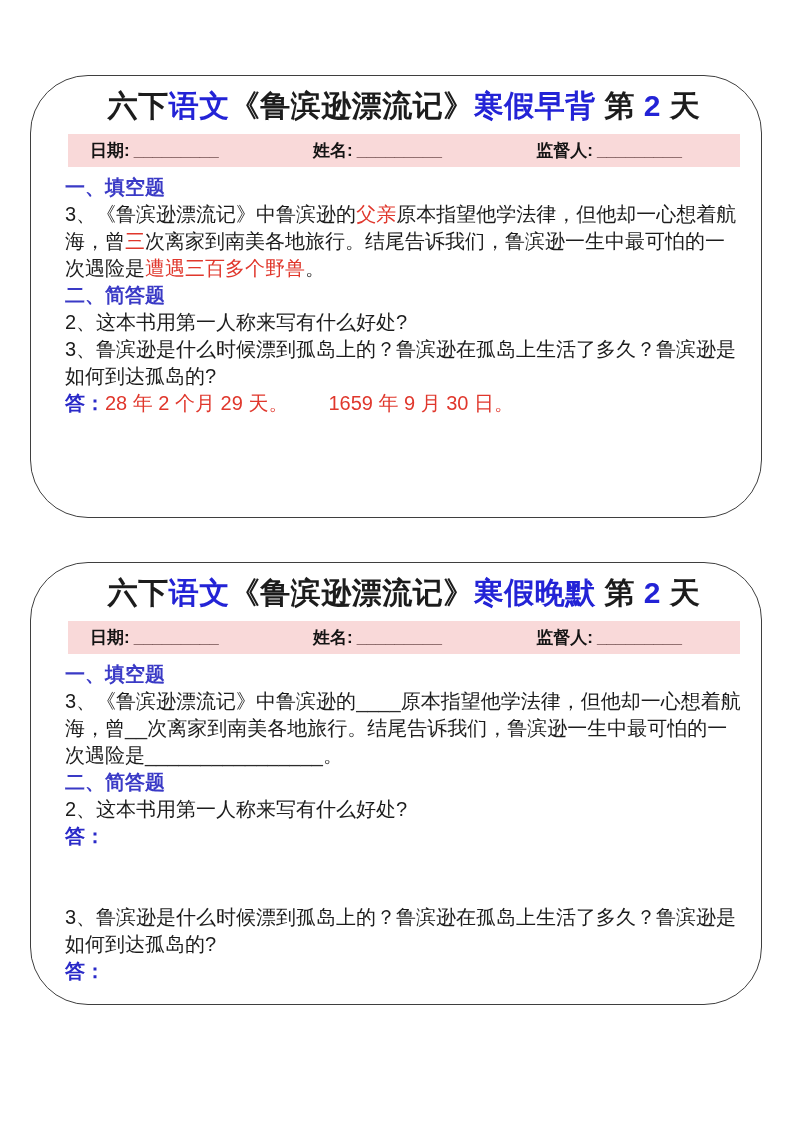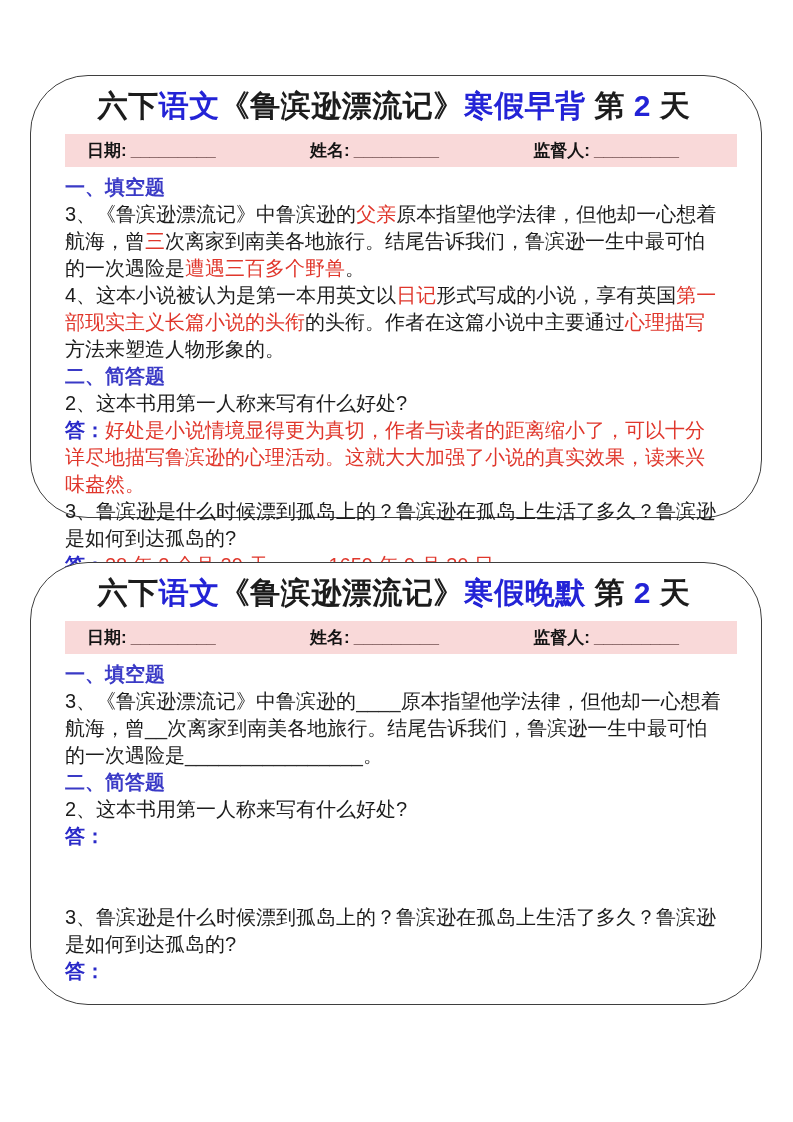--- a/index.html
+++ b/index.html
@@ -3,21 +3,21 @@
 <meta charset="utf-8">
 <style>
   html,body{margin:0;padding:0;}
   body{
     width:793px;height:1122px;background:#ffffff;position:relative;
     font-family:"Liberation Sans","DejaVu Sans",sans-serif;
   }
   .card{
     position:absolute;left:30px;width:732px;height:443px;
     border:1.6px solid #3f3f3f;border-radius:58px;background:#fff;
-    box-sizing:border-box;padding:8px 38px 0 34px;
+    box-sizing:border-box;padding:8px 18px 0 34px;
   }
   #card1{top:75px;}
   #card2{top:562px;}
   .title{
     text-align:center;font-size:30px;font-weight:700;color:#141414;
     margin:2px 0 7px 0;white-space:nowrap;letter-spacing:0.5px;
   }
   .meta-bar{
     width:672px;height:33px;background:#f9d9d9;margin:0 auto;
     display:flex;align-items:center;justify-content:space-between;
@@ -47,24 +47,22 @@
 <div class="card" id="card1">
   <div class="title"><span class="seg-k">六下</span><span class="seg-b">语文</span><span class="seg-k">《鲁滨逊漂流记》</span><span class="seg-b">寒假早背</span><span class="seg-k"> 第 </span><span class="seg-b">2</span><span class="seg-k"> 天</span></div>
   <div class="meta-bar">
     <span class="meta-field"><span>日期:</span><span class="meta-blank">_________</span></span>
     <span class="meta-field"><span>姓名:</span><span class="meta-blank">_________</span></span>
     <span class="meta-field"><span>监督人:</span><span class="meta-blank">_________</span></span>
   </div>
   <div class="content">
       <p class="para"><span class="seg-h">一、填空题</span></p>
       <p class="para"><span class="seg-k">3、《鲁滨逊漂流记》中鲁滨逊的</span><span class="seg-a">父亲</span><span class="seg-k">原本指望他学法律，但他却一心想着航海，曾</span><span class="seg-a">三</span><span class="seg-k">次离家到南美各地旅行。结尾告诉我们，鲁滨逊一生中最可怕的一次遇险是</span><span class="seg-a">遭遇三百多个野兽</span><span class="seg-k">。</span></p>
-      <p class="para"><span class="seg-k">4、这本小说被认为是第一本用英文以</span><span class="seg-a">日记</span><span class="seg-k">形式写成的小说，享有英国</span><span class="seg-a">第一部现实主义长篇小说的头衔</span><span class="seg-k">的头衔。作者在这篇小说中主要通过</span><span class="seg-a">心理描写</span><span class="seg-k">方法来塑造人物形象的。</span></p>
       <p class="para"><span class="seg-h">二、简答题</span></p>
       <p class="para"><span class="seg-k">2、这本书用第一人称来写有什么好处?</span></p>
-      <p class="para"><span class="seg-ab">答：</span><span class="seg-r">好处是小说情境显得更为真切，作者与读者的距离缩小了，可以十分详尽地描写鲁滨逊的心理活动。这就大大加强了小说的真实效果，读来兴味盎然。</span></p>
       <p class="para"><span class="seg-k">3、鲁滨逊是什么时候漂到孤岛上的？鲁滨逊在孤岛上生活了多久？鲁滨逊是如何到达孤岛的?</span></p>
       <p class="para"><span class="seg-ab">答：</span><span class="seg-r">28 年 2 个月 29 天。　　1659 年 9 月 30 日。</span></p>
     </div>
 </div>
 
 <div class="card" id="card2">
   <div class="title"><span class="seg-k">六下</span><span class="seg-b">语文</span><span class="seg-k">《鲁滨逊漂流记》</span><span class="seg-b">寒假晚默</span><span class="seg-k"> 第 </span><span class="seg-b">2</span><span class="seg-k"> 天</span></div>
   <div class="meta-bar">
     <span class="meta-field"><span>日期:</span><span class="meta-blank">_________</span></span>
     <span class="meta-field"><span>姓名:</span><span class="meta-blank">_________</span></span>

